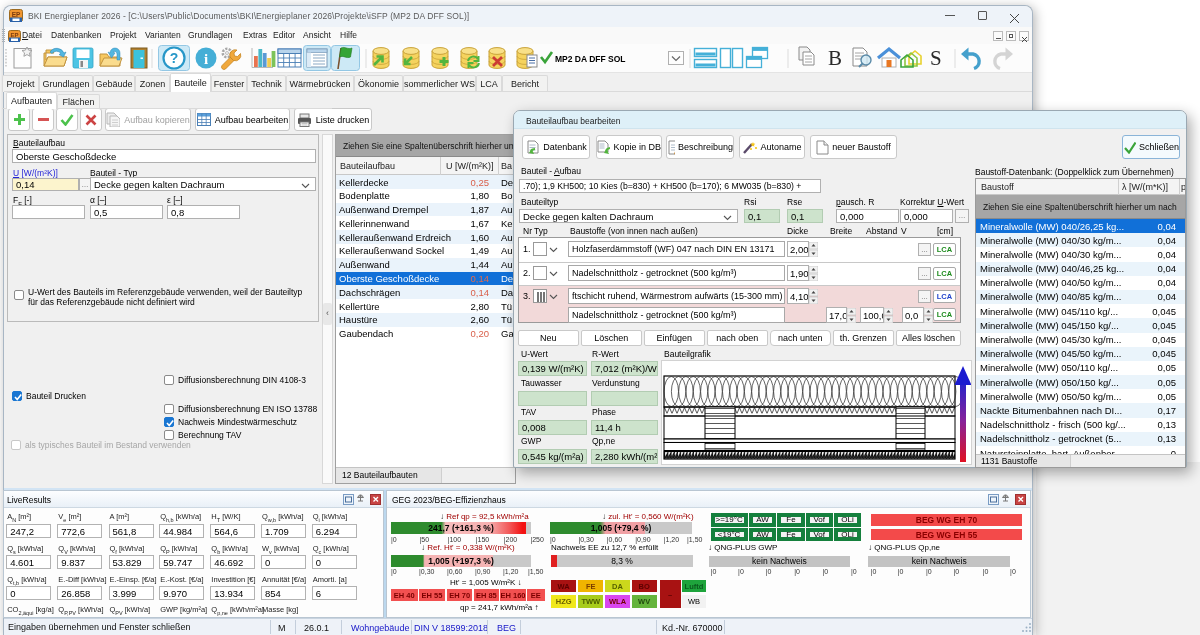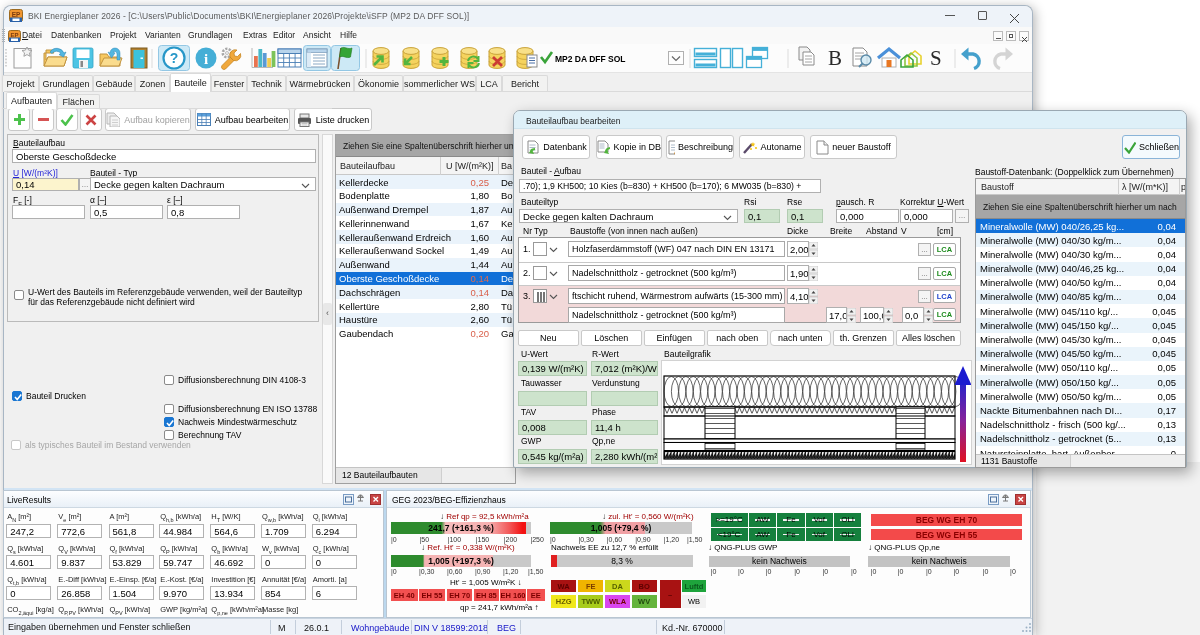--- a/index.html
+++ b/index.html
@@ -8,21 +8,21 @@
 .in{background:#fff;border:1px solid #b0b0b0;font-size:9.5px;display:flex;align-items:center;padding:0 3px;white-space:nowrap;overflow:hidden;}
 .green{background:#cde3cc;border:1px solid #b2ccb2;}
 .btn{background:#fff;border:1px solid #c9c9c9;border-radius:3px;display:flex;align-items:center;justify-content:center;font-size:9px;white-space:nowrap;color:#000;}
 .cb{width:10px;height:10px;border:1px solid #8a8a8a;background:#fff;border-radius:2px;flex:none;}
 .cbc{width:10px;height:10px;border:1px solid #1976d2;background:#1976d2;border-radius:2px;flex:none;}
 .cbrow{display:flex;align-items:center;gap:4px;font-size:8.5px;white-space:nowrap;}
 sub{font-size:6px;line-height:0;}
 .lrl{position:absolute;font-size:7.5px;white-space:nowrap;color:#222;}
 .lrl sub{font-size:5.5px;}
 .gt{position:absolute;font-size:8px;white-space:nowrap;color:#000;}
-.cell{position:absolute;background:#f3f3f3;border:6px solid #15803d;font-size:8px;display:flex;align-items:center;justify-content:center;color:#000;}
+.cell{position:absolute;background:#f3f3f3;border:4px solid #15803d;font-size:8px;display:flex;align-items:center;justify-content:center;color:#000;}
 .ehc{position:absolute;background:#f25050;color:#7a0000;font-size:7.5px;font-weight:bold;display:flex;align-items:center;justify-content:center;height:12px;white-space:nowrap;}
 .lri{position:absolute;width:45px;height:14px;background:#fff;border:1px solid #b2b2b2;font-size:9.5px;padding:1px 3px;white-space:nowrap;color:#000;}
 .tab{position:absolute;top:75px;height:17px;background:#f2f2f1;border:1px solid #dadada;border-bottom:none;border-radius:2px 2px 0 0;font-size:9px;display:flex;align-items:center;justify-content:center;color:#1a1a1a;}
 .seltab{top:73px;height:19px;background:#fff;z-index:3;}
 .tick{position:absolute;font-size:7px;color:#333;}
 .gbar{position:absolute;height:12px;display:flex;align-items:center;justify-content:center;font-size:8.5px;font-weight:bold;color:#000;}
 </style></head>
 <body>
 <div id="stage" style="position:relative;width:1200px;height:635px;background:#fff;overflow:hidden;">
 <div class="abs" style="left:1036px;top:462px;width:164px;height:173px;background:#f2f2f2;"></div>
@@ -406,21 +406,21 @@
 <span class="lri" style="left:53.3px;top:15.5px;">772,6</span>
 <span class="lrl" style="left:54.3px;top:35.6px;">Q<sub>V</sub> [kWh/a]</span>
 <span class="lri" style="left:53.3px;top:46.8px;">9.837</span>
 <span class="lrl" style="left:54.3px;top:66.8px;">E.-Diff [kWh/a]</span>
 <span class="lri" style="left:53.3px;top:78px;">26.858</span>
 <span class="lrl" style="left:105.5px;top:4px;">A [m²]</span>
 <span class="lri" style="left:104.5px;top:15.5px;">561,8</span>
 <span class="lrl" style="left:105.5px;top:35.6px;">Q<sub>f</sub> [kWh/a]</span>
 <span class="lri" style="left:104.5px;top:46.8px;">53.829</span>
 <span class="lrl" style="left:105.5px;top:66.8px;">E.-Einsp. [€/a]</span>
-<span class="lri" style="left:104.5px;top:78px;">1.504</span>
+<span class="lri" style="left:104.5px;top:78px;">3.999</span>
 <span class="lrl" style="left:156.2px;top:4px;">Q<sub>h,b</sub> [kWh/a]</span>
 <span class="lri" style="left:155.2px;top:15.5px;">44.984</span>
 <span class="lrl" style="left:156.2px;top:35.6px;">Q<sub>P</sub> [kWh/a]</span>
 <span class="lri" style="left:155.2px;top:46.8px;">59.747</span>
 <span class="lrl" style="left:156.2px;top:66.8px;">E.-Kost. [€/a]</span>
 <span class="lri" style="left:155.2px;top:78px;">9.970</span>
 <span class="lrl" style="left:207.3px;top:4px;">H<sub>T</sub> [W/K]</span>
 <span class="lri" style="left:206.3px;top:15.5px;">564,6</span>
 <span class="lrl" style="left:207.3px;top:35.6px;">Q<sub>b</sub> [kWh/a]</span>
 <span class="lri" style="left:206.3px;top:46.8px;">46.692</span>

